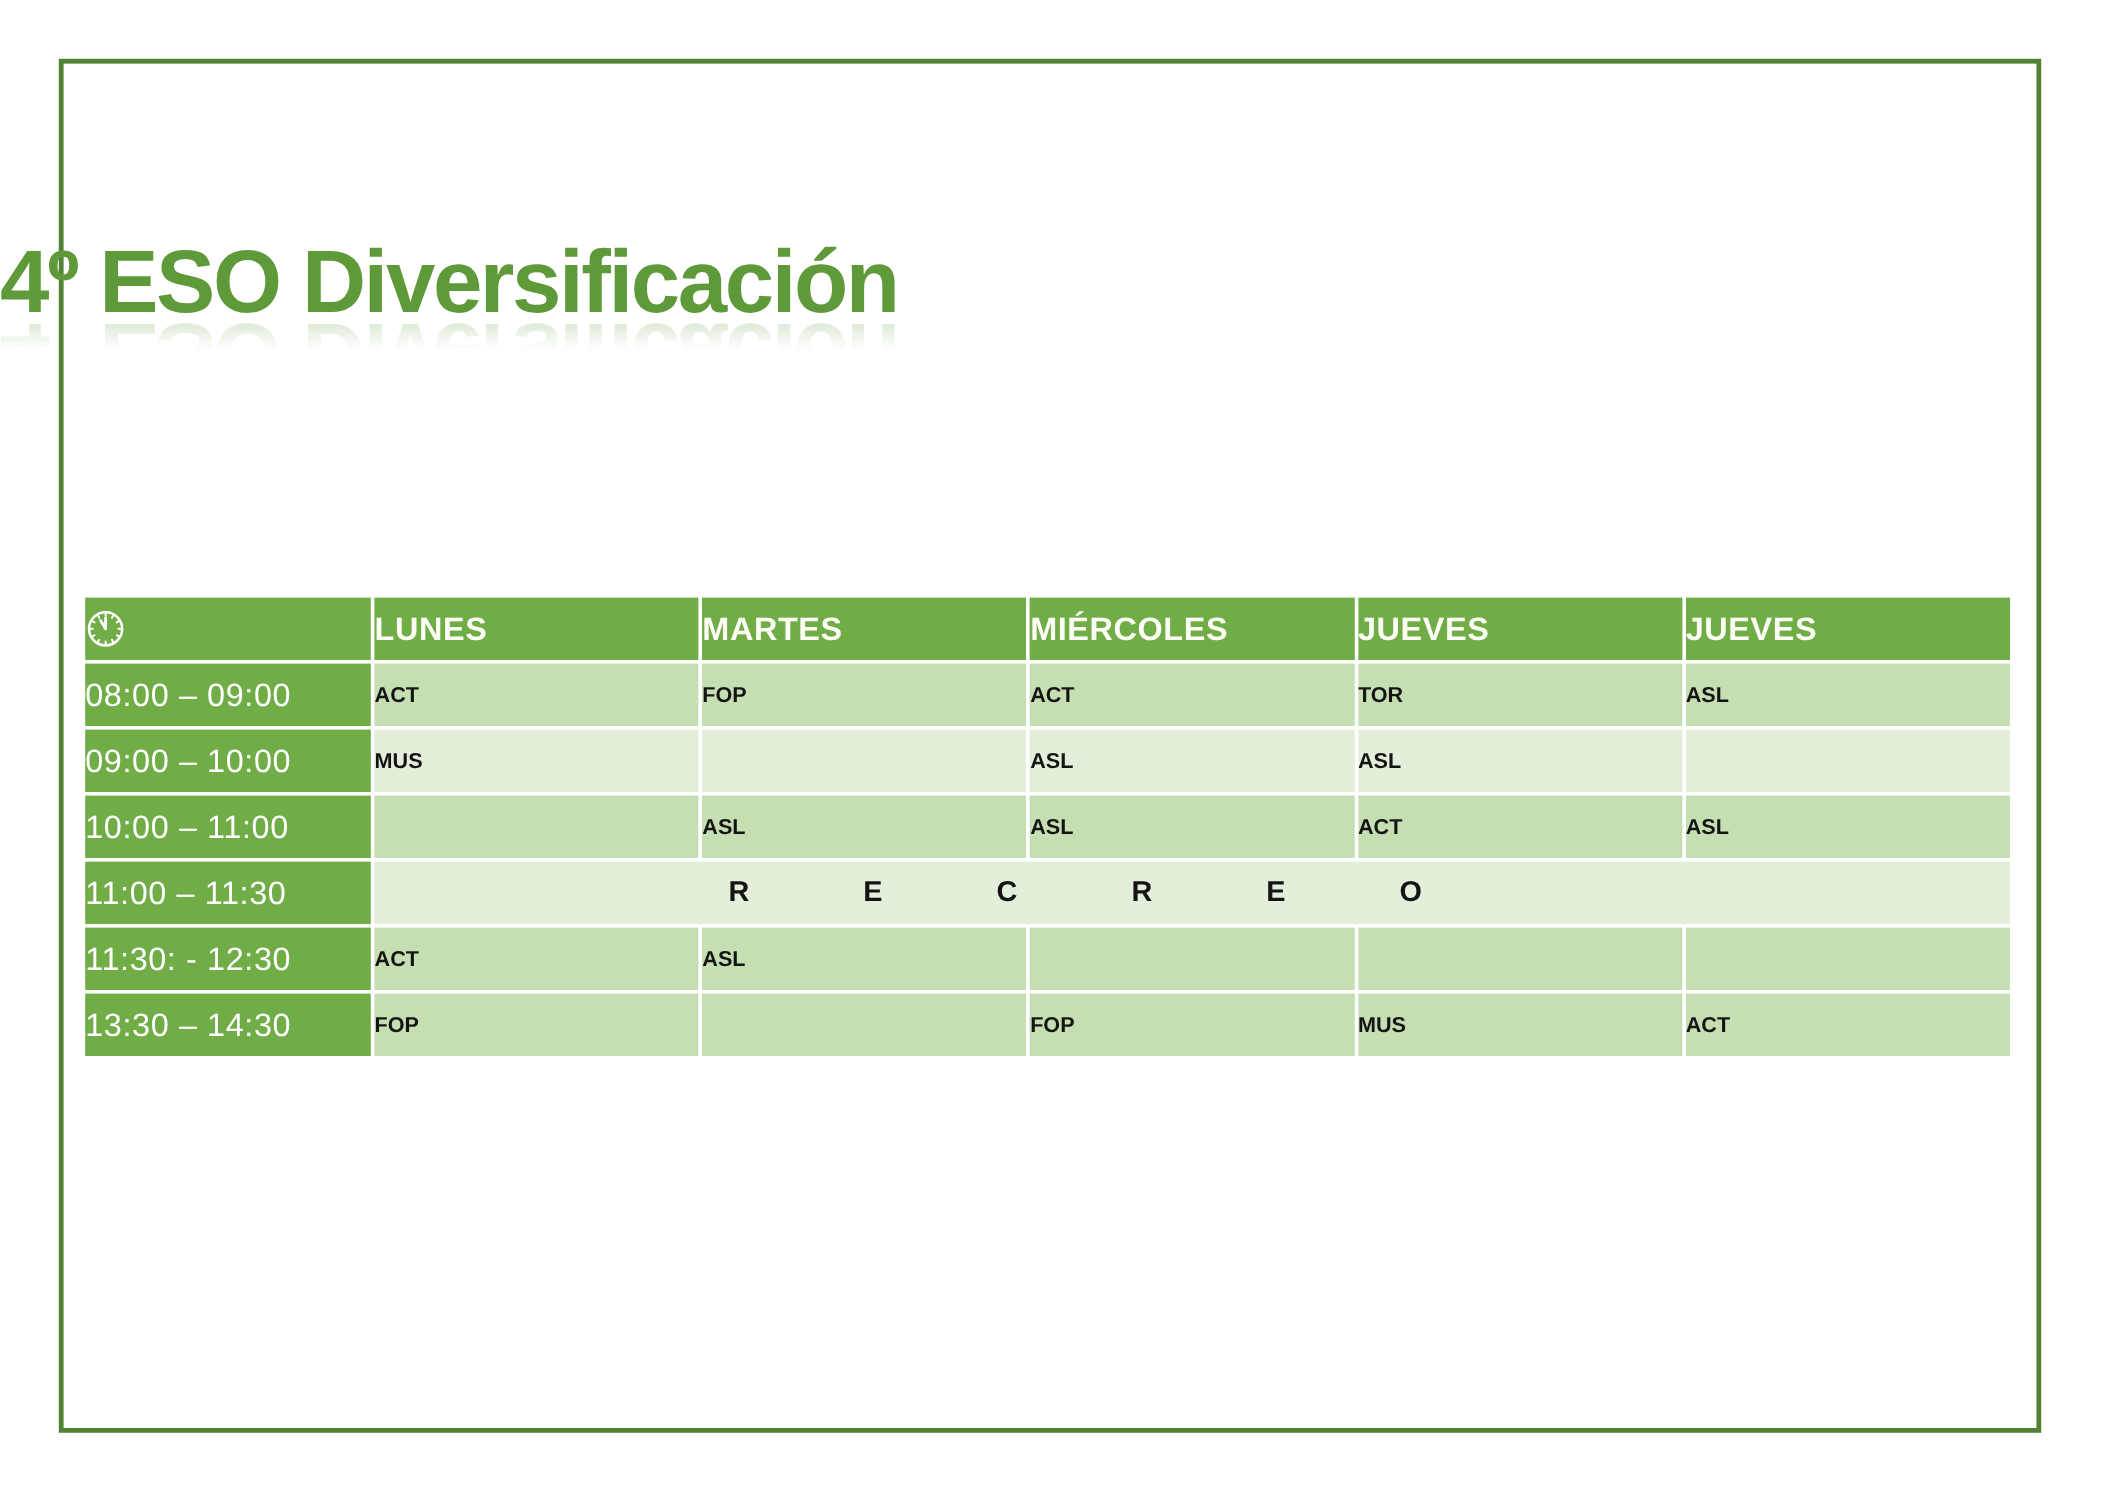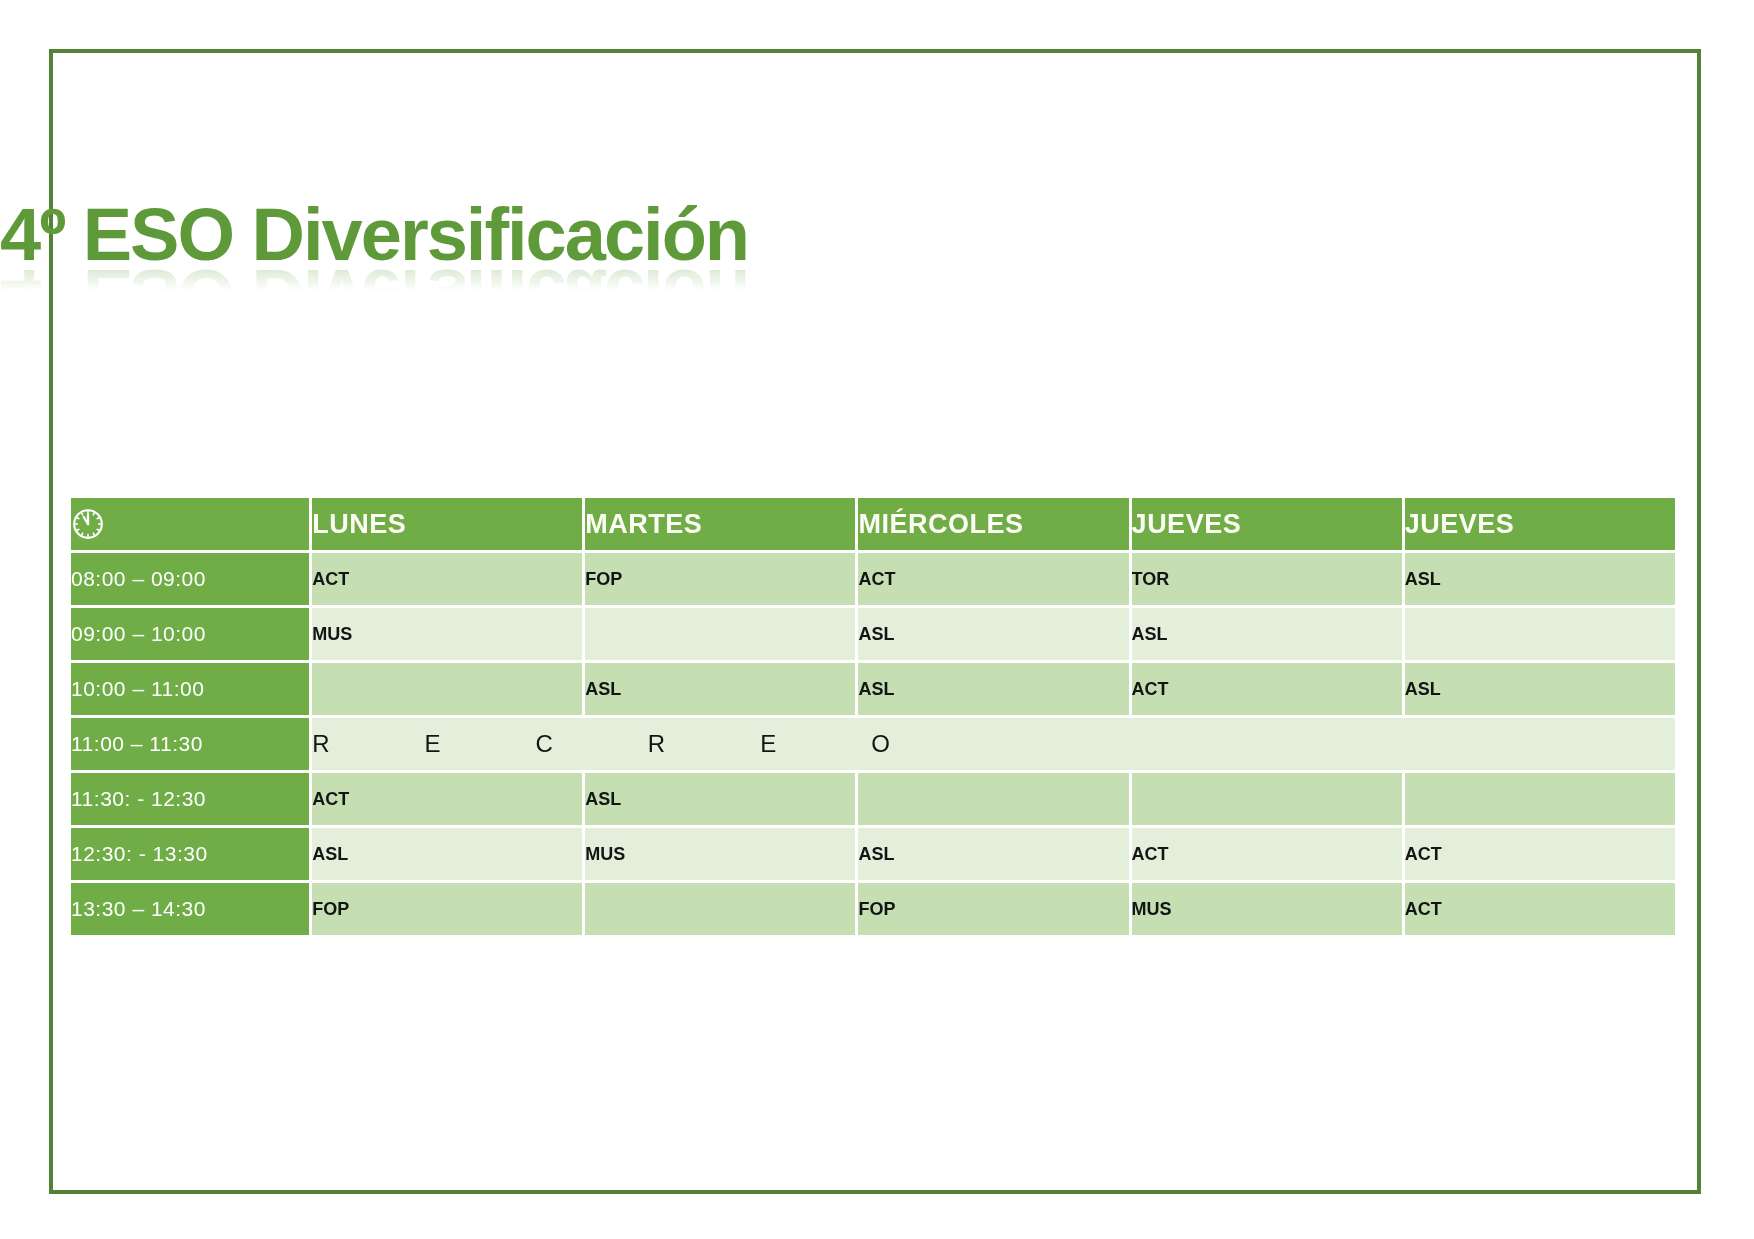--- a/index.html
+++ b/index.html
@@ -40,30 +40,30 @@
   }
   .timetable th,.timetable td{
     height:52px;padding:0;text-align:left;vertical-align:middle;overflow:hidden;
   }
   .timetable thead th{
     background:var(--header-green);color:var(--header-text);
     font-size:27px;font-weight:bold;letter-spacing:.5px;
   }
   td.time-cell{
     background:var(--header-green);color:#ffffff;
-    font-size:21px;font-weight:normal;letter-spacing:.5px;
+    font-size:27px;font-weight:normal;letter-spacing:.5px;
   }
   td.subject-cell{
     font-size:18px;font-weight:bold;color:var(--cell-text);
   }
   tr.shade-dark td.subject-cell, tr.shade-dark td.recreo-cell{background:var(--row-dark);}
   tr.shade-light td.subject-cell, tr.shade-light td.recreo-cell{background:var(--row-light);}
   td.recreo-cell{
-    font-size:24px;font-weight:normal;color:var(--cell-text);
-    text-align:left;letter-spacing:95px;white-space:nowrap;
+    font-size:24px;font-weight:bold;color:var(--cell-text);
+    text-align:left;padding-left:295px;letter-spacing:95px;white-space:nowrap;
   }
   .clock-svg{display:inline-block;vertical-align:middle;}
 </style>
 </head>
 <body>
 
 <div class="page-frame"></div>
 
 <div class="title-wrap">
   <div class="doc-title">4º ESO Diversificación</div>
@@ -141,28 +141,20 @@
       <td class="recreo-cell" colspan="5">RECREO</td>
     </tr>
     <tr class="shade-dark">
       <td class="time-cell">11:30: - 12:30</td>
       <td class="subject-cell">ACT</td>
       <td class="subject-cell">ASL</td>
       <td class="subject-cell"></td>
       <td class="subject-cell"></td>
       <td class="subject-cell"></td>
     </tr>
-    <tr class="shade-light">
-      <td class="time-cell">12:30: - 13:30</td>
-      <td class="subject-cell">ASL</td>
-      <td class="subject-cell">MUS</td>
-      <td class="subject-cell">ASL</td>
-      <td class="subject-cell">ACT</td>
-      <td class="subject-cell">ACT</td>
-    </tr>
     <tr class="shade-dark">
       <td class="time-cell">13:30 – 14:30</td>
       <td class="subject-cell">FOP</td>
       <td class="subject-cell"></td>
       <td class="subject-cell">FOP</td>
       <td class="subject-cell">MUS</td>
       <td class="subject-cell">ACT</td>
     </tr>
   </tbody>
 </table>

